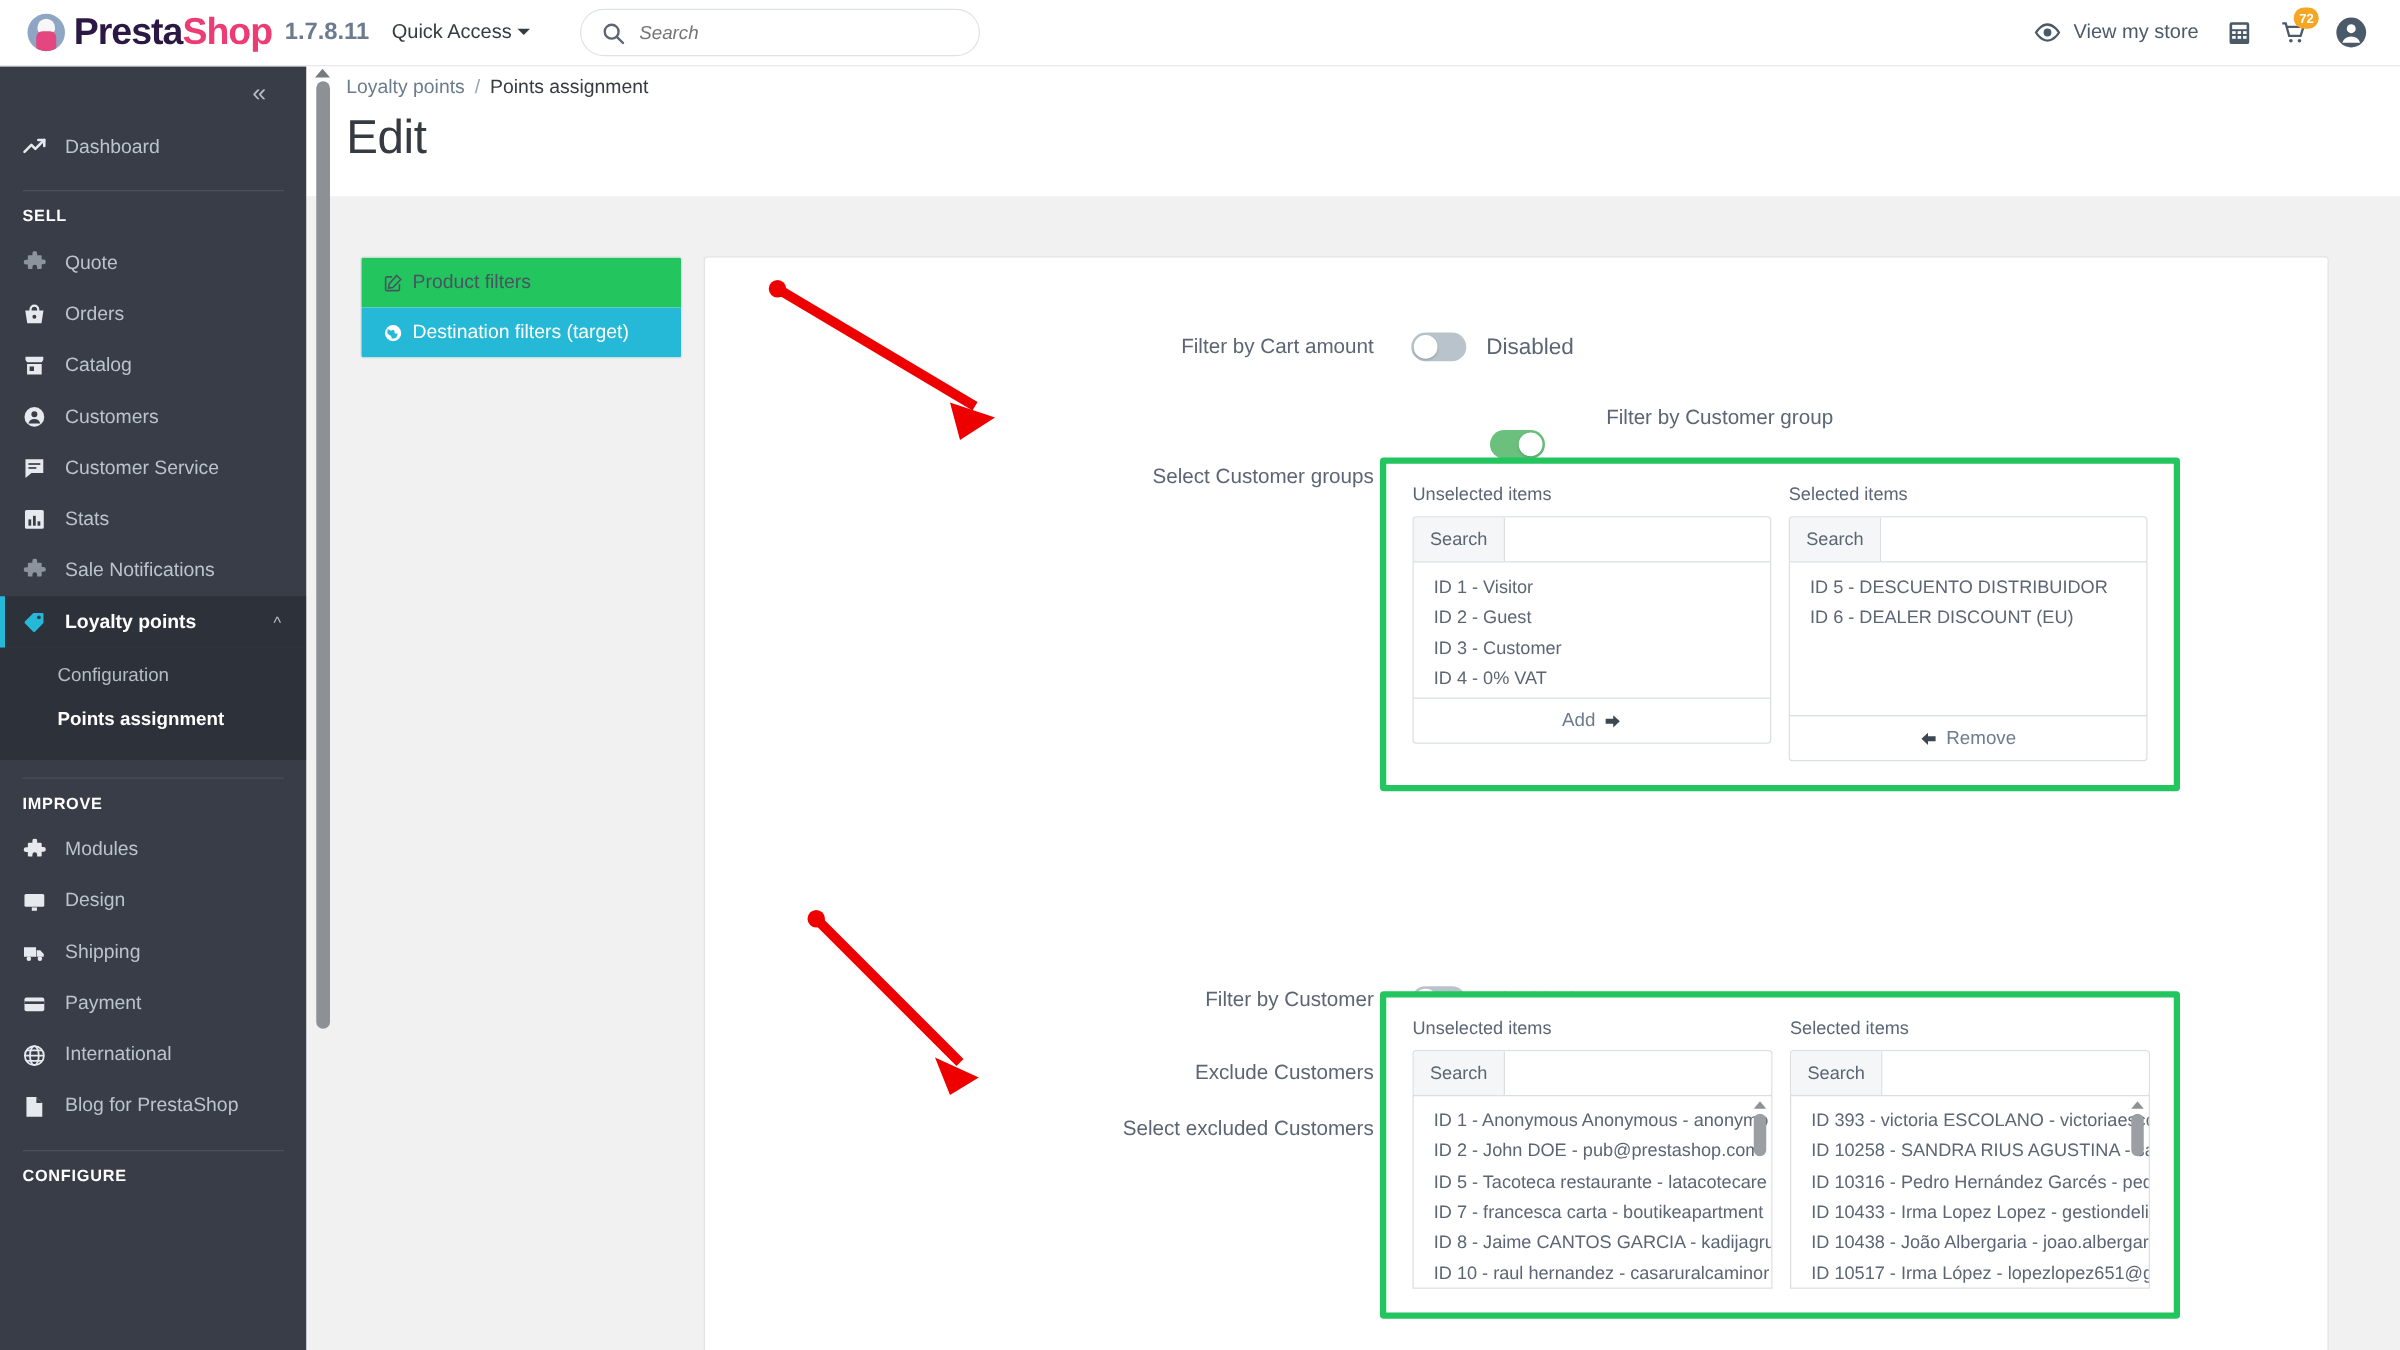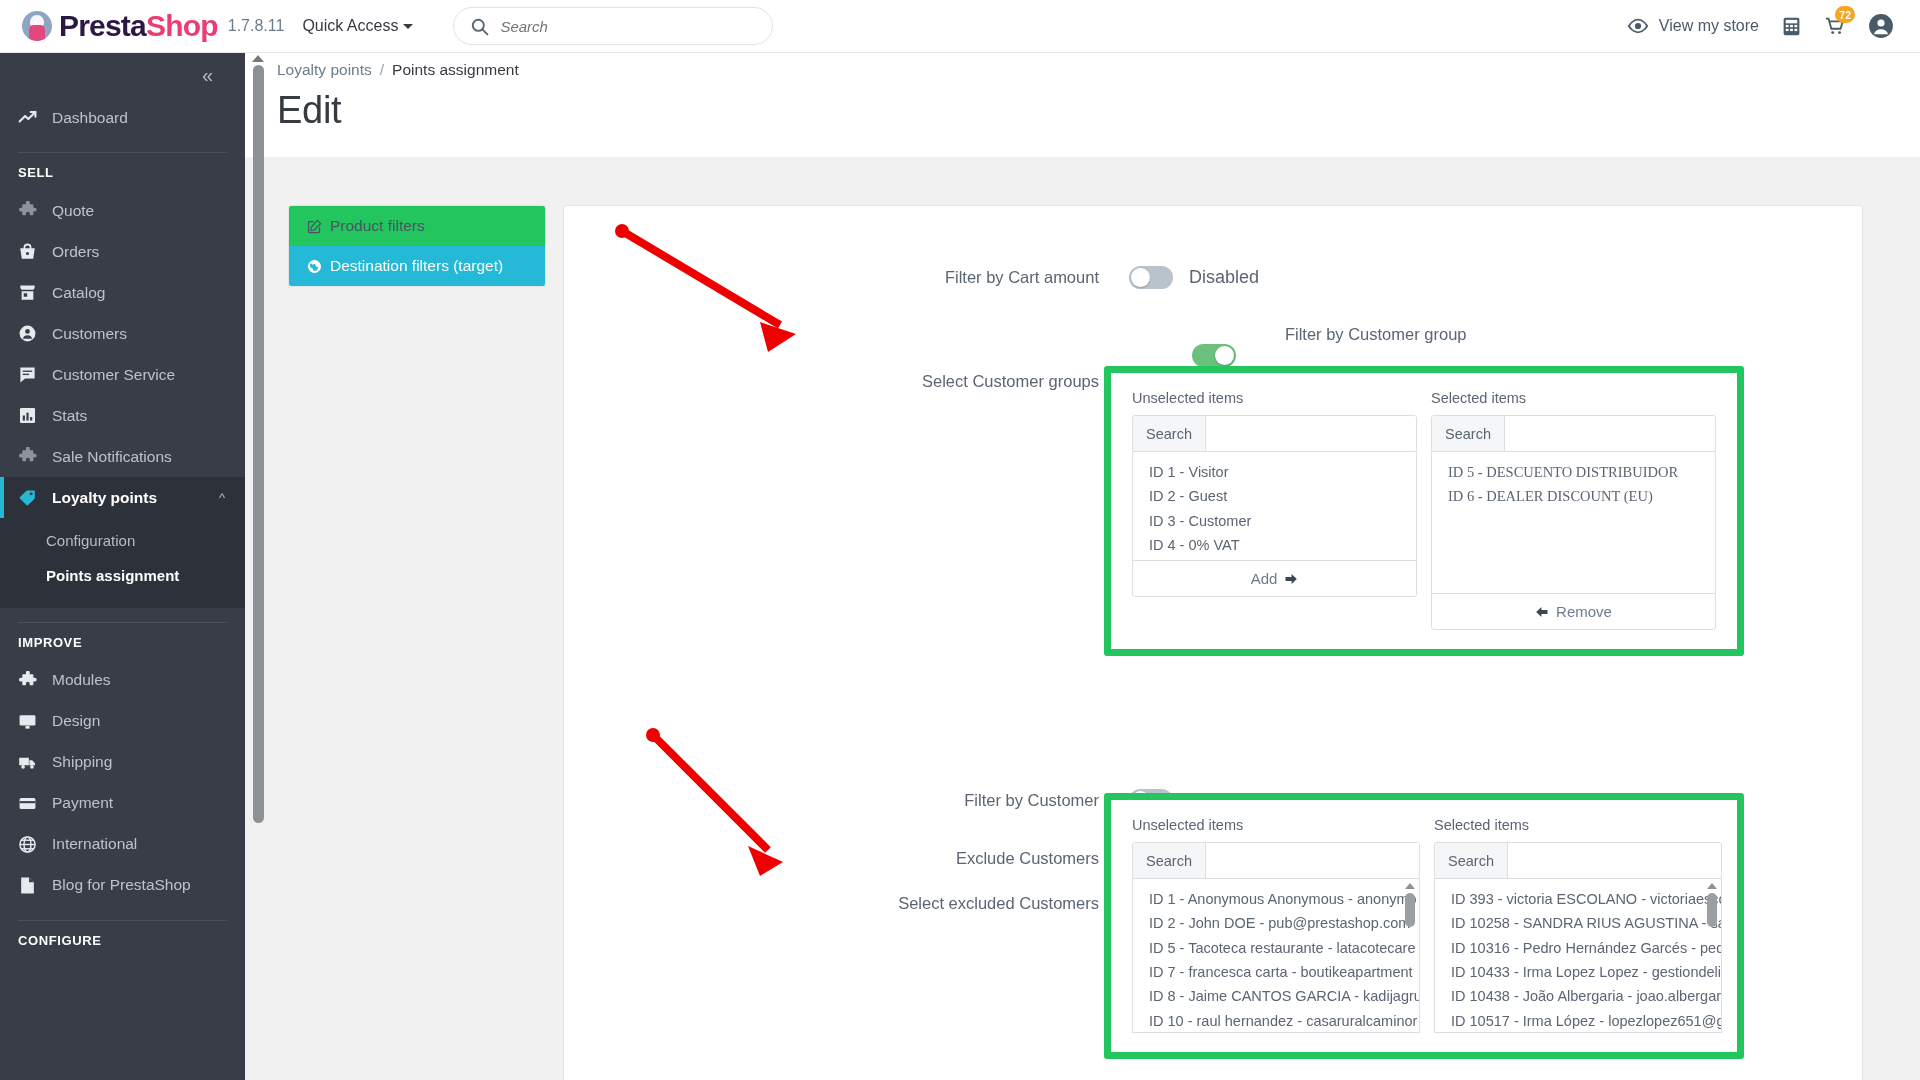--- a/index.html
+++ b/index.html
@@ -34,21 +34,21 @@
     background: #f7f7f9;
   }
   .ps-logo-mark::after {
     content: ""; position: absolute; left: 7px; top: 14px;
     width: 16px; height: 16px; border-radius: 5px 5px 0 0;
     background: #e4467f;
   }
   .ps-word { font-size: 30px; font-weight: bold; letter-spacing: -0.8px; line-height: 1; }
   .ps-word .a { color: #2b1845; }
   .ps-word .b { color: #ec3c73; }
-  #version { font-size: 16px; color: #6c7c8d; margin-left: 10px; }
+  #version { font-size: 19px; color: #6c7c8d; margin-left: 10px; font-weight: bold; }
   #quick-access {
     font-size: 16px; color: #363a41; margin-left: 18px;
     cursor: pointer; white-space: nowrap;
   }
   .caret-d {
     display: inline-block; width: 0; height: 0; margin-left: 5px;
     border-left: 5px solid transparent; border-right: 5px solid transparent;
     border-top: 5px solid #363a41; vertical-align: middle;
   }
   #search-wrap {
@@ -216,21 +216,21 @@
   .toggle.off .knob { left: 2px; }
   .toggle.on { background: #6bc07d; }
   .toggle.on .knob { left: 23px; }
   .toggle-text { margin-left: 16px; font-size: 18px; color: #5b6573; }
 
   
   .dual {
     position: absolute;
     width: 640px;
     background: #fff;
-    border: 7px solid #22c55e;
+    border: 5px solid #22c55e;
     border-radius: 3px;
     padding: 17px 21px 19px 21px;
     display: flex; gap: 14px;
   }
   .dual-col { width: 288px; }
   .dual-col .cap { font-size: 14.5px; color: #5b6573; margin-bottom: 9px; }
   .dual-search {
     display: flex; height: 37px;
     border: 1px solid #dcdfe2; border-radius: 3px;
     overflow: hidden; background: #fff;
@@ -588,21 +588,21 @@
                 <path d="M13 3.6 22 12l-9 8.4v-4.9H2.6V8.5H13V3.6z"></path>
               </svg>
           </div>
         </div>
         <div class="dual-col">
           <div class="cap">Selected items</div>
           <div class="dual-search">
             <div class="addon">Search</div>
             <input type="text" style="">
           </div>
-          <div class="dual-box" style="height:143px;font-family:Liberation Serif, serif;">
+          <div class="dual-box" style="height:124px;">
             <div class="opt">ID 5 - DESCUENTO DISTRIBUIDOR</div>
             <div class="opt">ID 6 - DEALER DISCOUNT (EU)</div>
           </div>
           <div class="dual-btn">
             <svg width="14" height="14" viewBox="0 0 24 24" fill="#3d4752">
                 <path d="M11 3.6 2 12l9 8.4v-4.9h10.4V8.5H11V3.6z"></path>
               </svg>
             <span>Remove</span>
           </div>
         </div>

